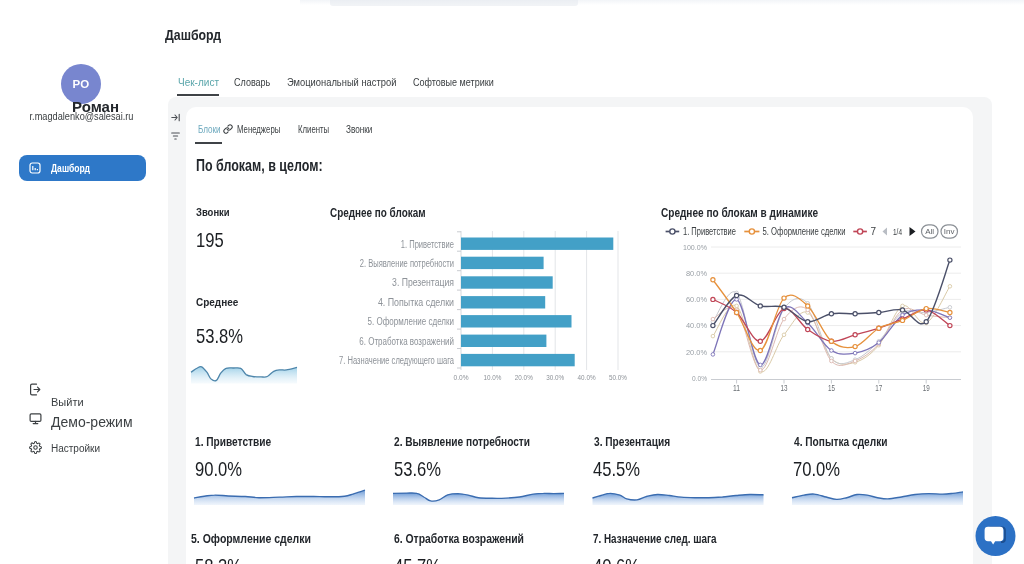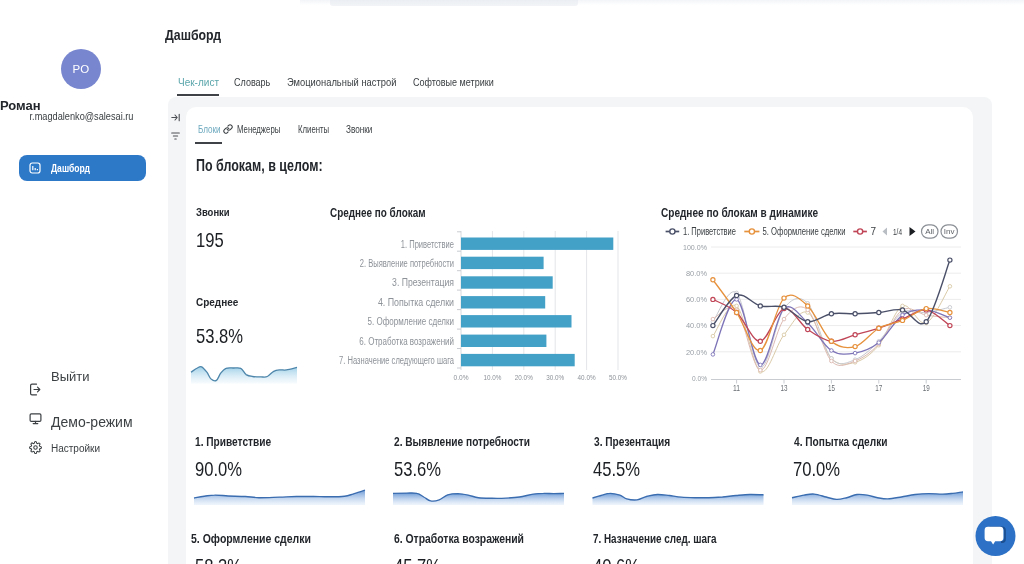--- a/index.html
+++ b/index.html
@@ -4,37 +4,37 @@
 * { margin:0; padding:0; box-sizing:border-box; }
 html,body { width:1024px; height:564px; background:#fff; overflow:hidden;
   font-family:"Liberation Sans", sans-serif; -webkit-font-smoothing:antialiased; }
 .abs { position:absolute; }
 .t { position:absolute; white-space:pre; transform-origin:0 0; }
 </style></head>
 <body>
 <div class="abs" style="left:300px;top:0;width:724px;height:5px;background:linear-gradient(to bottom,#d3dce8,rgba(255,255,255,0));opacity:.3"></div>
 <div class="abs" style="left:330px;top:0;width:248px;height:6px;background:#e3e8ee;border-radius:0 0 3px 3px;opacity:.5"></div>
 
-<div class="abs" style="left:61px;top:49px;width:40px;height:40px;border-radius:50%;background:#7886cf;color:#fff;font-size:11.5px;font-weight:normal;display:flex;align-items:center;justify-content:center;letter-spacing:.2px">РО</div>
-<div class="abs" style="left:0;top:97.5px;width:163px;text-align:left;font-size:13px;font-weight:bold;color:#23272c">Роман</div>
+<div class="abs" style="left:61px;top:64px;width:40px;height:40px;border-radius:50%;background:#7886cf;color:#fff;font-size:11.5px;font-weight:bold;display:flex;align-items:center;justify-content:center;letter-spacing:.2px">РО</div>
+<div class="abs" style="left:14px;top:97.5px;width:163px;text-align:center;font-size:15px;font-weight:bold;color:#23272c">Роман</div>
 <div class="abs" style="left:0;top:111px;width:163px;text-align:center;font-size:10px;color:#3c4043;transform:scaleX(.92)">r.magdalenko@salesai.ru</div>
 <div class="abs" style="left:19px;top:154.5px;width:127px;height:26.5px;background:#2e78c8;border-radius:8px;"></div>
 <svg class="abs" style="left:29px;top:162px" width="12" height="12" viewBox="0 0 12 12">
   <rect x="1" y="1" width="10" height="10" rx="2.2" fill="none" stroke="#fff" stroke-width="1.2"></rect>
   <line x1="3.8" y1="4" x2="3.8" y2="8.2" stroke="#fff" stroke-width="1.2"></line>
   <line x1="6.2" y1="6" x2="6.2" y2="8.2" stroke="#fff" stroke-width="1.2"></line>
   <line x1="8.4" y1="7" x2="8.4" y2="8.2" stroke="#fff" stroke-width="1.2"></line>
 </svg>
 <div class="t" style="left:51px;top:161.5px;font-size:11px;font-weight:bold;color:#fff;transform:scaleX(.78)">Дашборд</div>
 
 <svg class="abs" style="left:29px;top:382.5px" width="12" height="13" viewBox="0 0 12 13" fill="none" stroke="#3c4043" stroke-width="1.2" stroke-linecap="round" stroke-linejoin="round">
   <path d="M7.5 1.2 H3 a1.4 1.4 0 0 0 -1.4 1.4 v7.8 a1.4 1.4 0 0 0 1.4 1.4 H7.5"></path>
   <path d="M5 6.5 h5.8 M8.5 4.2 L10.8 6.5 L8.5 8.8"></path>
 </svg>
-<div class="t" style="left:51px;top:369px;font-size:13px;color:#3c4043">Выйти</div>
+<div class="t" style="left:51px;top:396px;font-size:11px;color:#3c4043">Выйти</div>
 <svg class="abs" style="left:29px;top:412px" width="13" height="13" viewBox="0 0 13 13" fill="none" stroke="#3c4043" stroke-width="1.2" stroke-linecap="round" stroke-linejoin="round">
   <rect x="1.1" y="1.8" width="10.8" height="7.6" rx="1.2"></rect>
   <path d="M6.5 9.4 v2 M4.2 11.6 h4.6"></path>
 </svg>
 <div class="t" style="left:51px;top:413.5px;font-size:14px;color:#3c4043">Демо-режим</div>
 <svg class="abs" style="left:29px;top:441px" width="13" height="13" viewBox="0 0 24 24" fill="none" stroke="#3c4043" stroke-width="2" stroke-linecap="round" stroke-linejoin="round">
   <circle cx="12" cy="12" r="3.2"></circle>
   <path d="M19.4 15a1.65 1.65 0 0 0 .33 1.82l.06.06a2 2 0 1 1-2.83 2.83l-.06-.06a1.65 1.65 0 0 0-1.82-.33 1.65 1.65 0 0 0-1 1.51V21a2 2 0 1 1-4 0v-.09A1.65 1.65 0 0 0 9 19.4a1.65 1.65 0 0 0-1.82.33l-.06.06a2 2 0 1 1-2.83-2.83l.06-.06a1.65 1.65 0 0 0 .33-1.82 1.65 1.65 0 0 0-1.51-1H3a2 2 0 1 1 0-4h.09A1.65 1.65 0 0 0 4.6 9a1.65 1.65 0 0 0-.33-1.82l-.06-.06a2 2 0 1 1 2.83-2.83l.06.06a1.65 1.65 0 0 0 1.82.33H9a1.65 1.65 0 0 0 1-1.51V3a2 2 0 1 1 4 0v.09a1.65 1.65 0 0 0 1 1.51 1.65 1.65 0 0 0 1.82-.33l.06-.06a2 2 0 1 1 2.83 2.83l-.06.06a1.65 1.65 0 0 0-.33 1.82V9a1.65 1.65 0 0 0 1.51 1H21a2 2 0 1 1 0 4h-.09a1.65 1.65 0 0 0-1.51 1z"></path>
 </svg>
 <div class="t" style="left:51px;top:442.5px;font-size:10px;color:#3c4043">Настройки</div>

